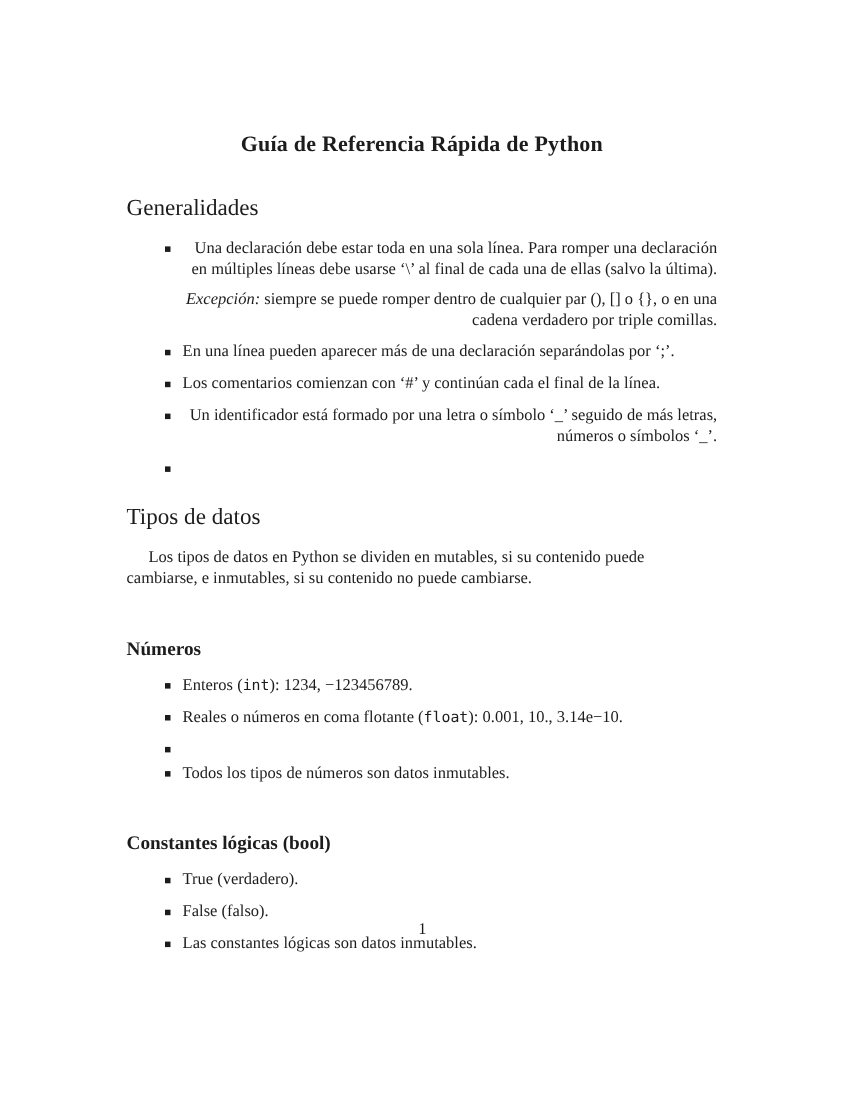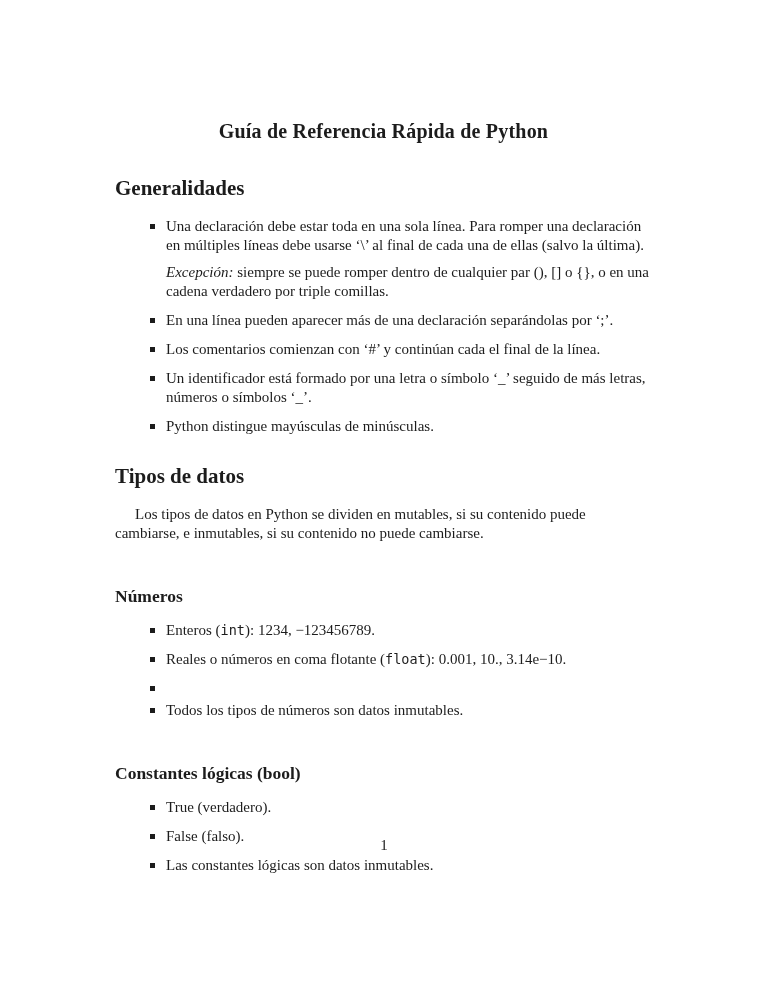--- a/index.html
+++ b/index.html
@@ -20,35 +20,36 @@
     font-size: 20px;
     line-height: 30px;
     font-weight: 700;
     text-align: center;
     margin-bottom: 30px;
     letter-spacing: 0.2px;
   }
   h2.section-heading {
     font-size: 21px;
     line-height: 25px;
-    font-weight: 700;
+    font-weight: 400;
     margin-top: 28px;
     margin-bottom: 16px;
   }
   h3.subsection-heading {
     font-size: 17.5px;
     line-height: 22px;
     font-weight: 700;
     margin-top: 42px;
     margin-bottom: 14px;
   }
   ul.item-list {
     list-style: none;
     padding-left: 35px;
     margin: 0;
+    text-align: right;
   }
   li.item {
     display: flex;
     align-items: flex-start;
     margin-bottom: 10px;
   }
   .marker {
     flex: none;
     width: 5px;
     height: 5px;
@@ -100,21 +101,20 @@
     <li class="item">
       <span class="marker"></span>
       <span class="li-text">Los comentarios comienzan con ‘#’ y continúan cada el final de la línea.</span>
     </li>
     <li class="item">
       <span class="marker"></span>
       <span class="li-text">Un identificador está formado por una letra o símbolo ‘_’ seguido de más letras, números o símbolos ‘_’.</span>
     </li>
     <li class="item">
       <span class="marker"></span>
-      <span class="li-text">Python distingue mayúsculas de minúsculas.</span>
     </li>
   </ul>
 
   <h2 class="section-heading">Tipos de datos</h2>
 
   <p class="intro-para">Los tipos de datos en Python se dividen en mutables, si su contenido puede cambiarse, e inmutables, si su contenido no puede cambiarse.</p>
 
   <h3 class="subsection-heading">Números</h3>
 
   <ul class="item-list">

